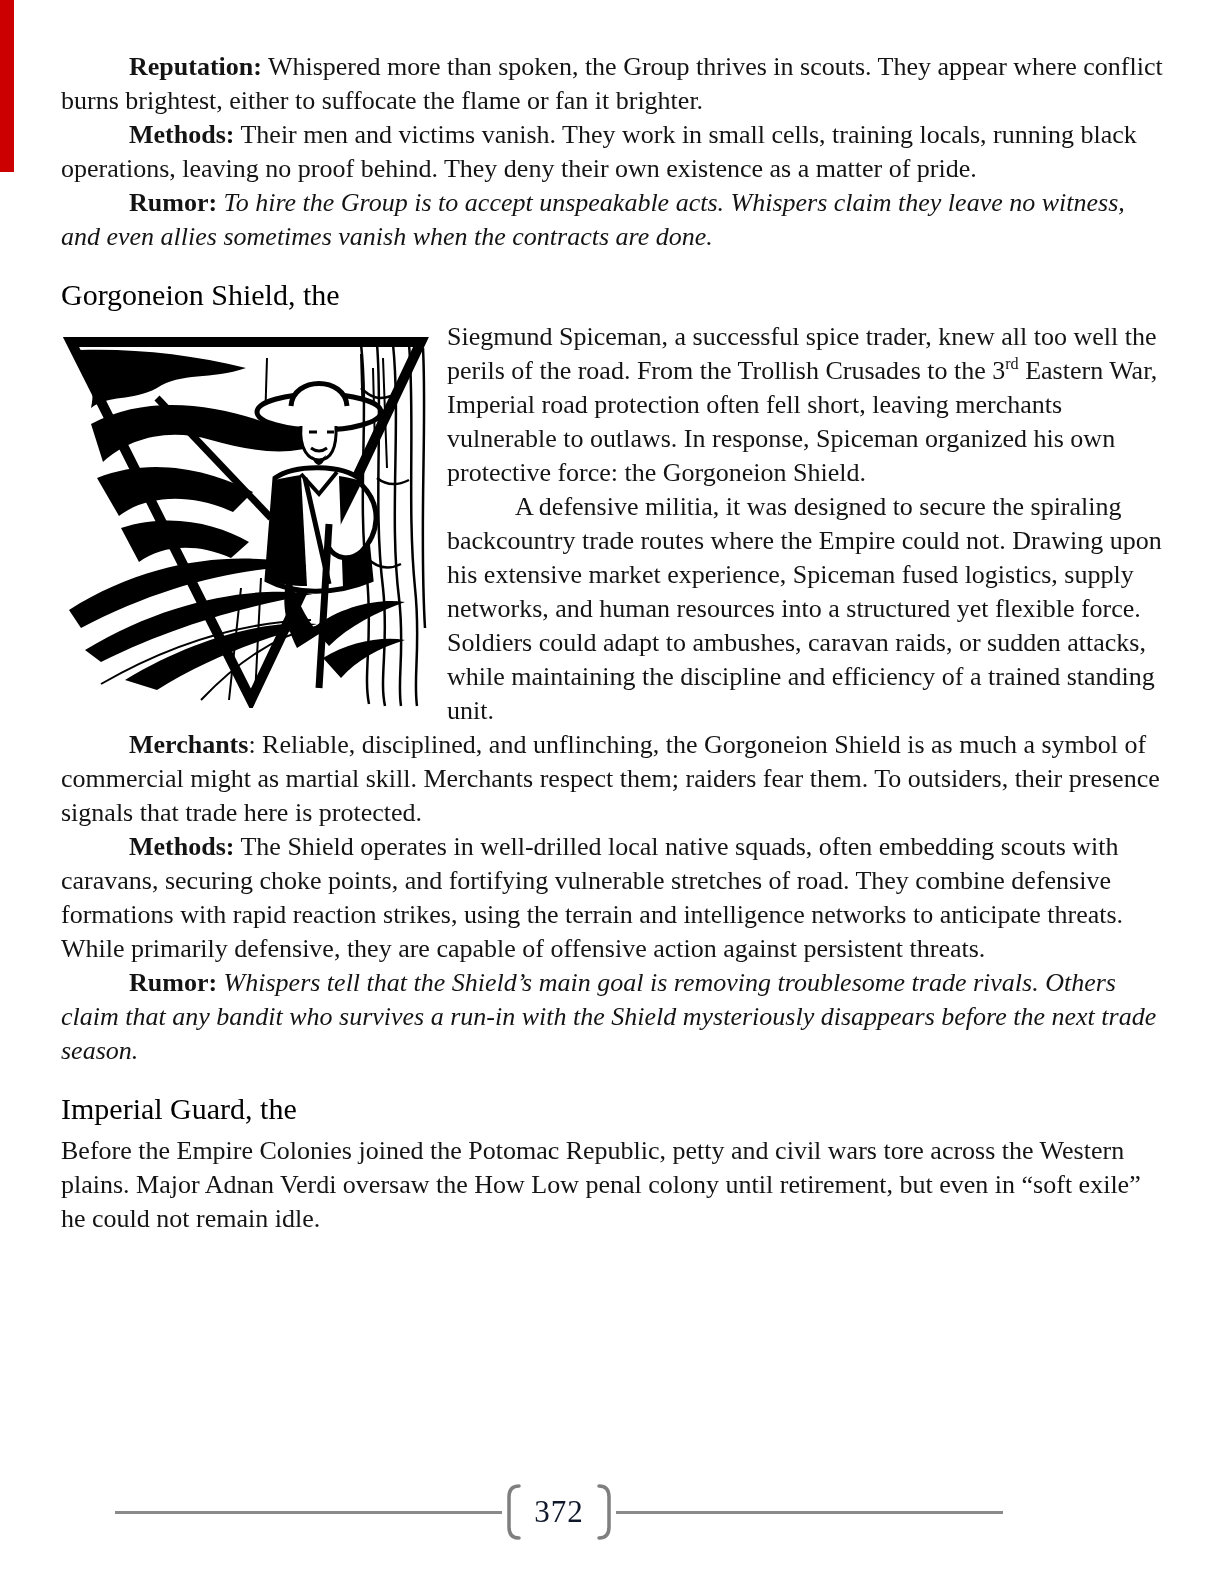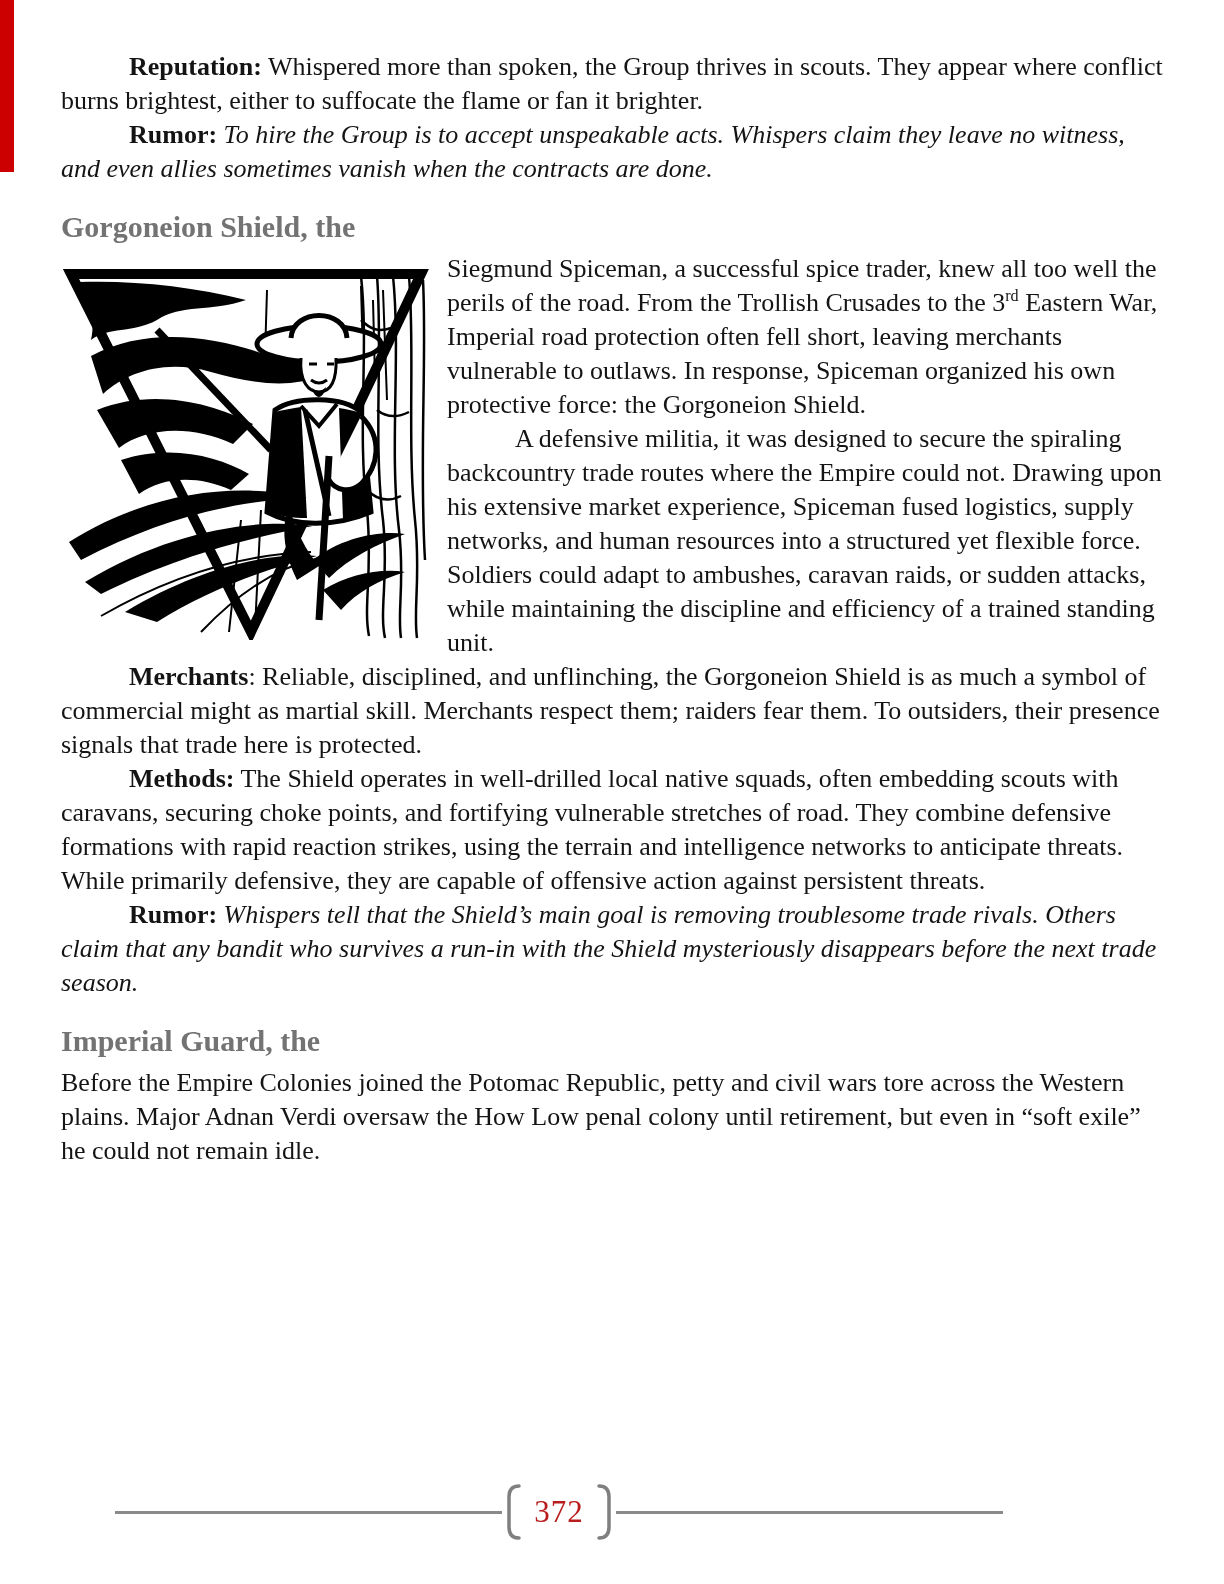--- a/index.html
+++ b/index.html
@@ -20,52 +20,53 @@
   .edge-ribbon{position:absolute;left:0;top:0;width:14px;height:172px;background:var(--ribbon);}
   .content{
     position:absolute;left:61px;top:50px;width:1102px;
     font-size:26px;line-height:34px;text-align:left;
   }
   .content p{margin:0;}
   .indent{text-indent:68px;}
   b.lead{font-weight:bold;}
   .rumor-text{font-style:italic;text-align:right;}
   h2{
-    font-size:30px;line-height:38px;font-weight:bold;
-    margin:22px 0 6px 0;color:#737373;
+    font-size:30px;line-height:38px;font-weight:normal;
+    margin:22px 0 6px 0;color:#000000;
   }
   h2.second{}
   .illustration{
     float:left;width:368px;height:380px;
     margin:8px 18px 2px 0;
   }
   .illustration svg{display:block;}
   sup{font-size:0.62em;line-height:0;vertical-align:super;}
   .footer{
     position:absolute;left:115px;bottom:42px;width:888px;height:60px;
     display:flex;align-items:center;
   }
   .rule{height:3px;background:var(--rule);flex:1 1 auto;}
   .bracket-icon{flex:0 0 auto;display:flex;align-items:center;margin:0 2px;}
   .pagenum{
-    flex:0 0 auto;font-size:31px;color:#b91c1c;
+    flex:0 0 auto;font-size:31px;color:#0f172a;
     padding:0 10px;letter-spacing:1px;
   }
 </style>
 </head>
 <body>
 
 <div class="page">
 
   <div class="edge-ribbon"></div>
 
   <div class="content">
 
     <p class="indent"><b class="lead">Reputation:</b><span> Whispered more than spoken, the Group thrives in scouts. They appear where conflict burns brightest, either to suffocate the flame or fan it brighter.</span></p>
 
+    <p class="indent"><b class="lead">Methods:</b><span> Their men and victims vanish. They work in small cells, training locals, running black operations, leaving no proof behind. They deny their own existence as a matter of pride.</span></p>
 
     <p class="indent"><b class="lead">Rumor:</b><span class="rumor-text"> To hire the Group is to accept unspeakable acts. Whispers claim they leave no witness, and even allies sometimes vanish when the contracts are done.</span></p>
 
     <h2>Gorgoneion Shield, the</h2>
 
     <div class="illustration">
       <svg width="368" height="380" viewBox="0 0 368 380" xmlns="http://www.w3.org/2000/svg">
         <path d="M10 14 L360 14 L190 372 Z" fill="#ffffff" stroke="#000" stroke-width="10" stroke-linejoin="miter"></path>
         <path fill="#000" d="M18 22 C70 20 130 26 185 40 C150 52 120 44 96 60 C70 74 48 66 30 80 C36 56 24 38 18 22 Z"></path>
         <path fill="#000" d="M30 96 C90 64 160 78 215 98 C250 110 268 98 284 84 C268 134 205 128 150 112 C104 99 66 112 42 134 Z"></path>

